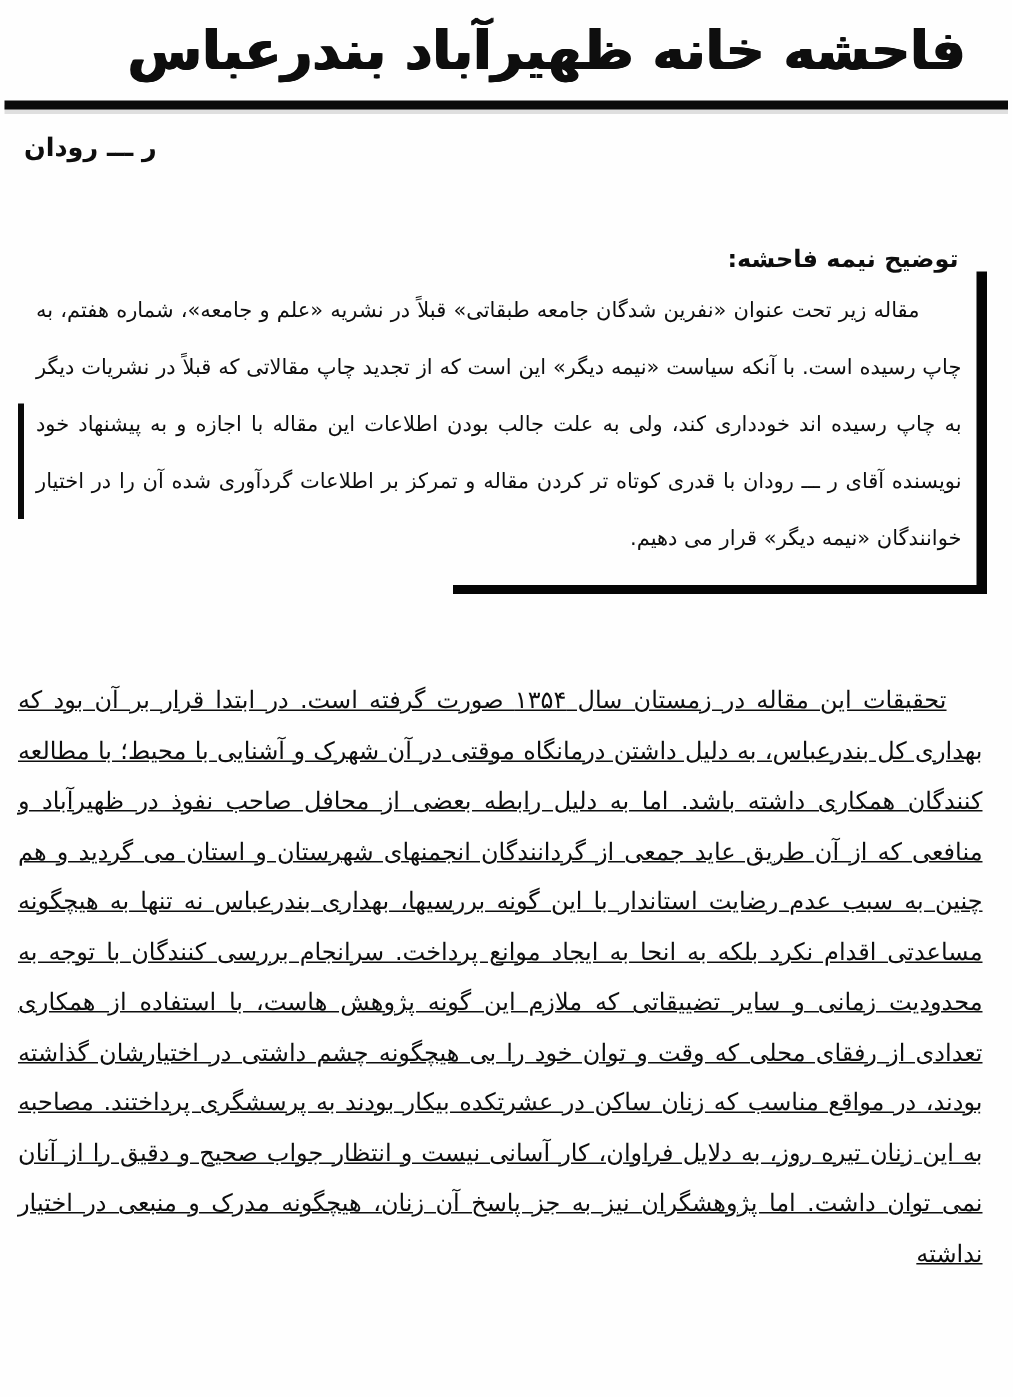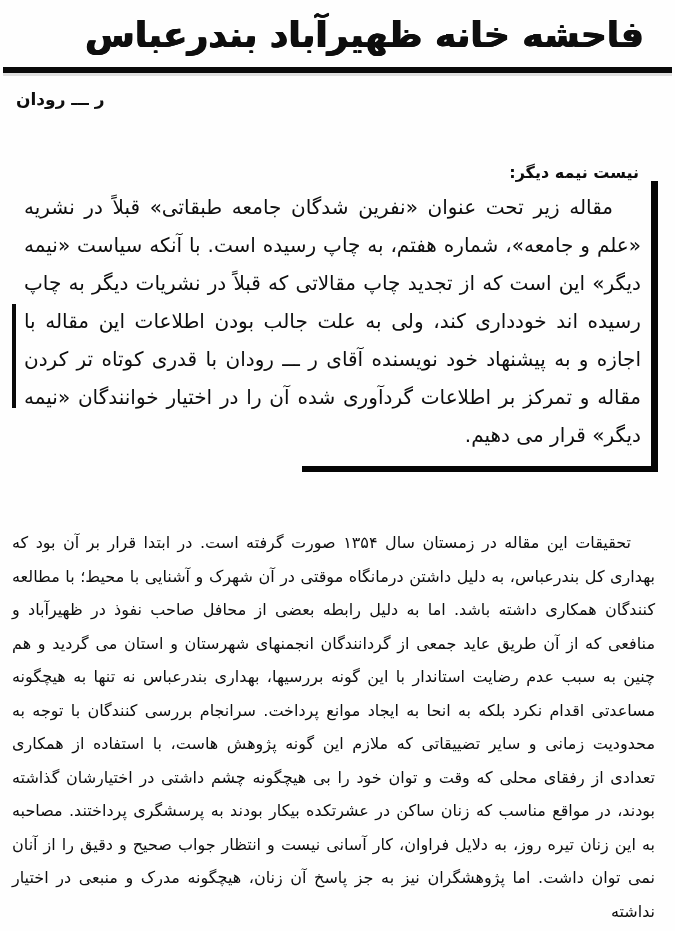--- a/index.html
+++ b/index.html
@@ -76,28 +76,29 @@
     height: 34%;
     width: 4px;
     background: #0a0a0a;
   }
   .note-label {
     font-size: 16px;
     font-weight: bold;
     margin: 0 2px 6px 0;
   }
   .note-body {
-    font-size: 20px;
+    font-size: 14px;
     line-height: 38px;
     text-align: justify;
     text-indent: 28px;
   }
   
   .article {
     margin: 60px 20px 0 12px;
+    text-decoration: underline;
   }
   .article-paragraph {
     font-size: 16px;
     line-height: 33.5px;
     text-align: justify;
     text-indent: 24px;
   }
 </style>
 </head>
 <body>
@@ -108,21 +109,21 @@
 
   <div class="title-rule"></div>
 
   <div class="byline">ر ـــ رودان</div>
 
   <div class="note-box">
     <span class="edge-right"></span>
     <span class="edge-bottom"></span>
     <span class="edge-left-fragment"></span>
 
-    <div class="note-label">نیست نیمه دیگر:</div>
+    <div class="note-label">توضیح نیمه فاحشه:</div>
 
     <div class="note-body">مقاله زیر تحت عنوان «نفرین شدگان جامعه طبقاتی» قبلاً در نشریه «علم و جامعه»، شماره هفتم، به چاپ رسیده است. با آنکه سیاست «نیمه دیگر» این است که از تجدید چاپ مقالاتی که قبلاً در نشریات دیگر به چاپ رسیده اند خودداری کند، ولی به علت جالب بودن اطلاعات این مقاله با اجازه و به پیشنهاد خود نویسنده آقای ر ـــ رودان با قدری کوتاه تر کردن مقاله و تمرکز بر اطلاعات گردآوری شده آن را در اختیار خوانندگان «نیمه دیگر» قرار می دهیم.</div>
   </div>
 
   <div class="article">
     <div class="article-paragraph">تحقیقات این مقاله در زمستان سال ۱۳۵۴ صورت گرفته است. در ابتدا قرار بر آن بود که بهداری کل بندرعباس، به دلیل داشتن درمانگاه موقتی در آن شهرک و آشنایی با محیط؛ با مطالعه کنندگان همکاری داشته باشد. اما به دلیل رابطه بعضی از محافل صاحب نفوذ در ظهیرآباد و منافعی که از آن طریق عاید جمعی از گردانندگان انجمنهای شهرستان و استان می گردید و هم چنین به سبب عدم رضایت استاندار با این گونه بررسیها، بهداری بندرعباس نه تنها به هیچگونه مساعدتی اقدام نکرد بلکه به انحا به ایجاد موانع پرداخت. سرانجام بررسی کنندگان با توجه به محدودیت زمانی و سایر تضییقاتی که ملازم این گونه پژوهش هاست، با استفاده از همکاری تعدادی از رفقای محلی که وقت و توان خود را بی هیچگونه چشم داشتی در اختیارشان گذاشته بودند، در مواقع مناسب که زنان ساکن در عشرتکده بیکار بودند به پرسشگری پرداختند. مصاحبه به این زنان تیره روز، به دلایل فراوان، کار آسانی نیست و انتظار جواب صحیح و دقیق را از آنان نمی توان داشت. اما پژوهشگران نیز به جز پاسخ آن زنان، هیچگونه مدرک و منبعی در اختیار نداشته</div>
   </div>
 
 </div>
 

